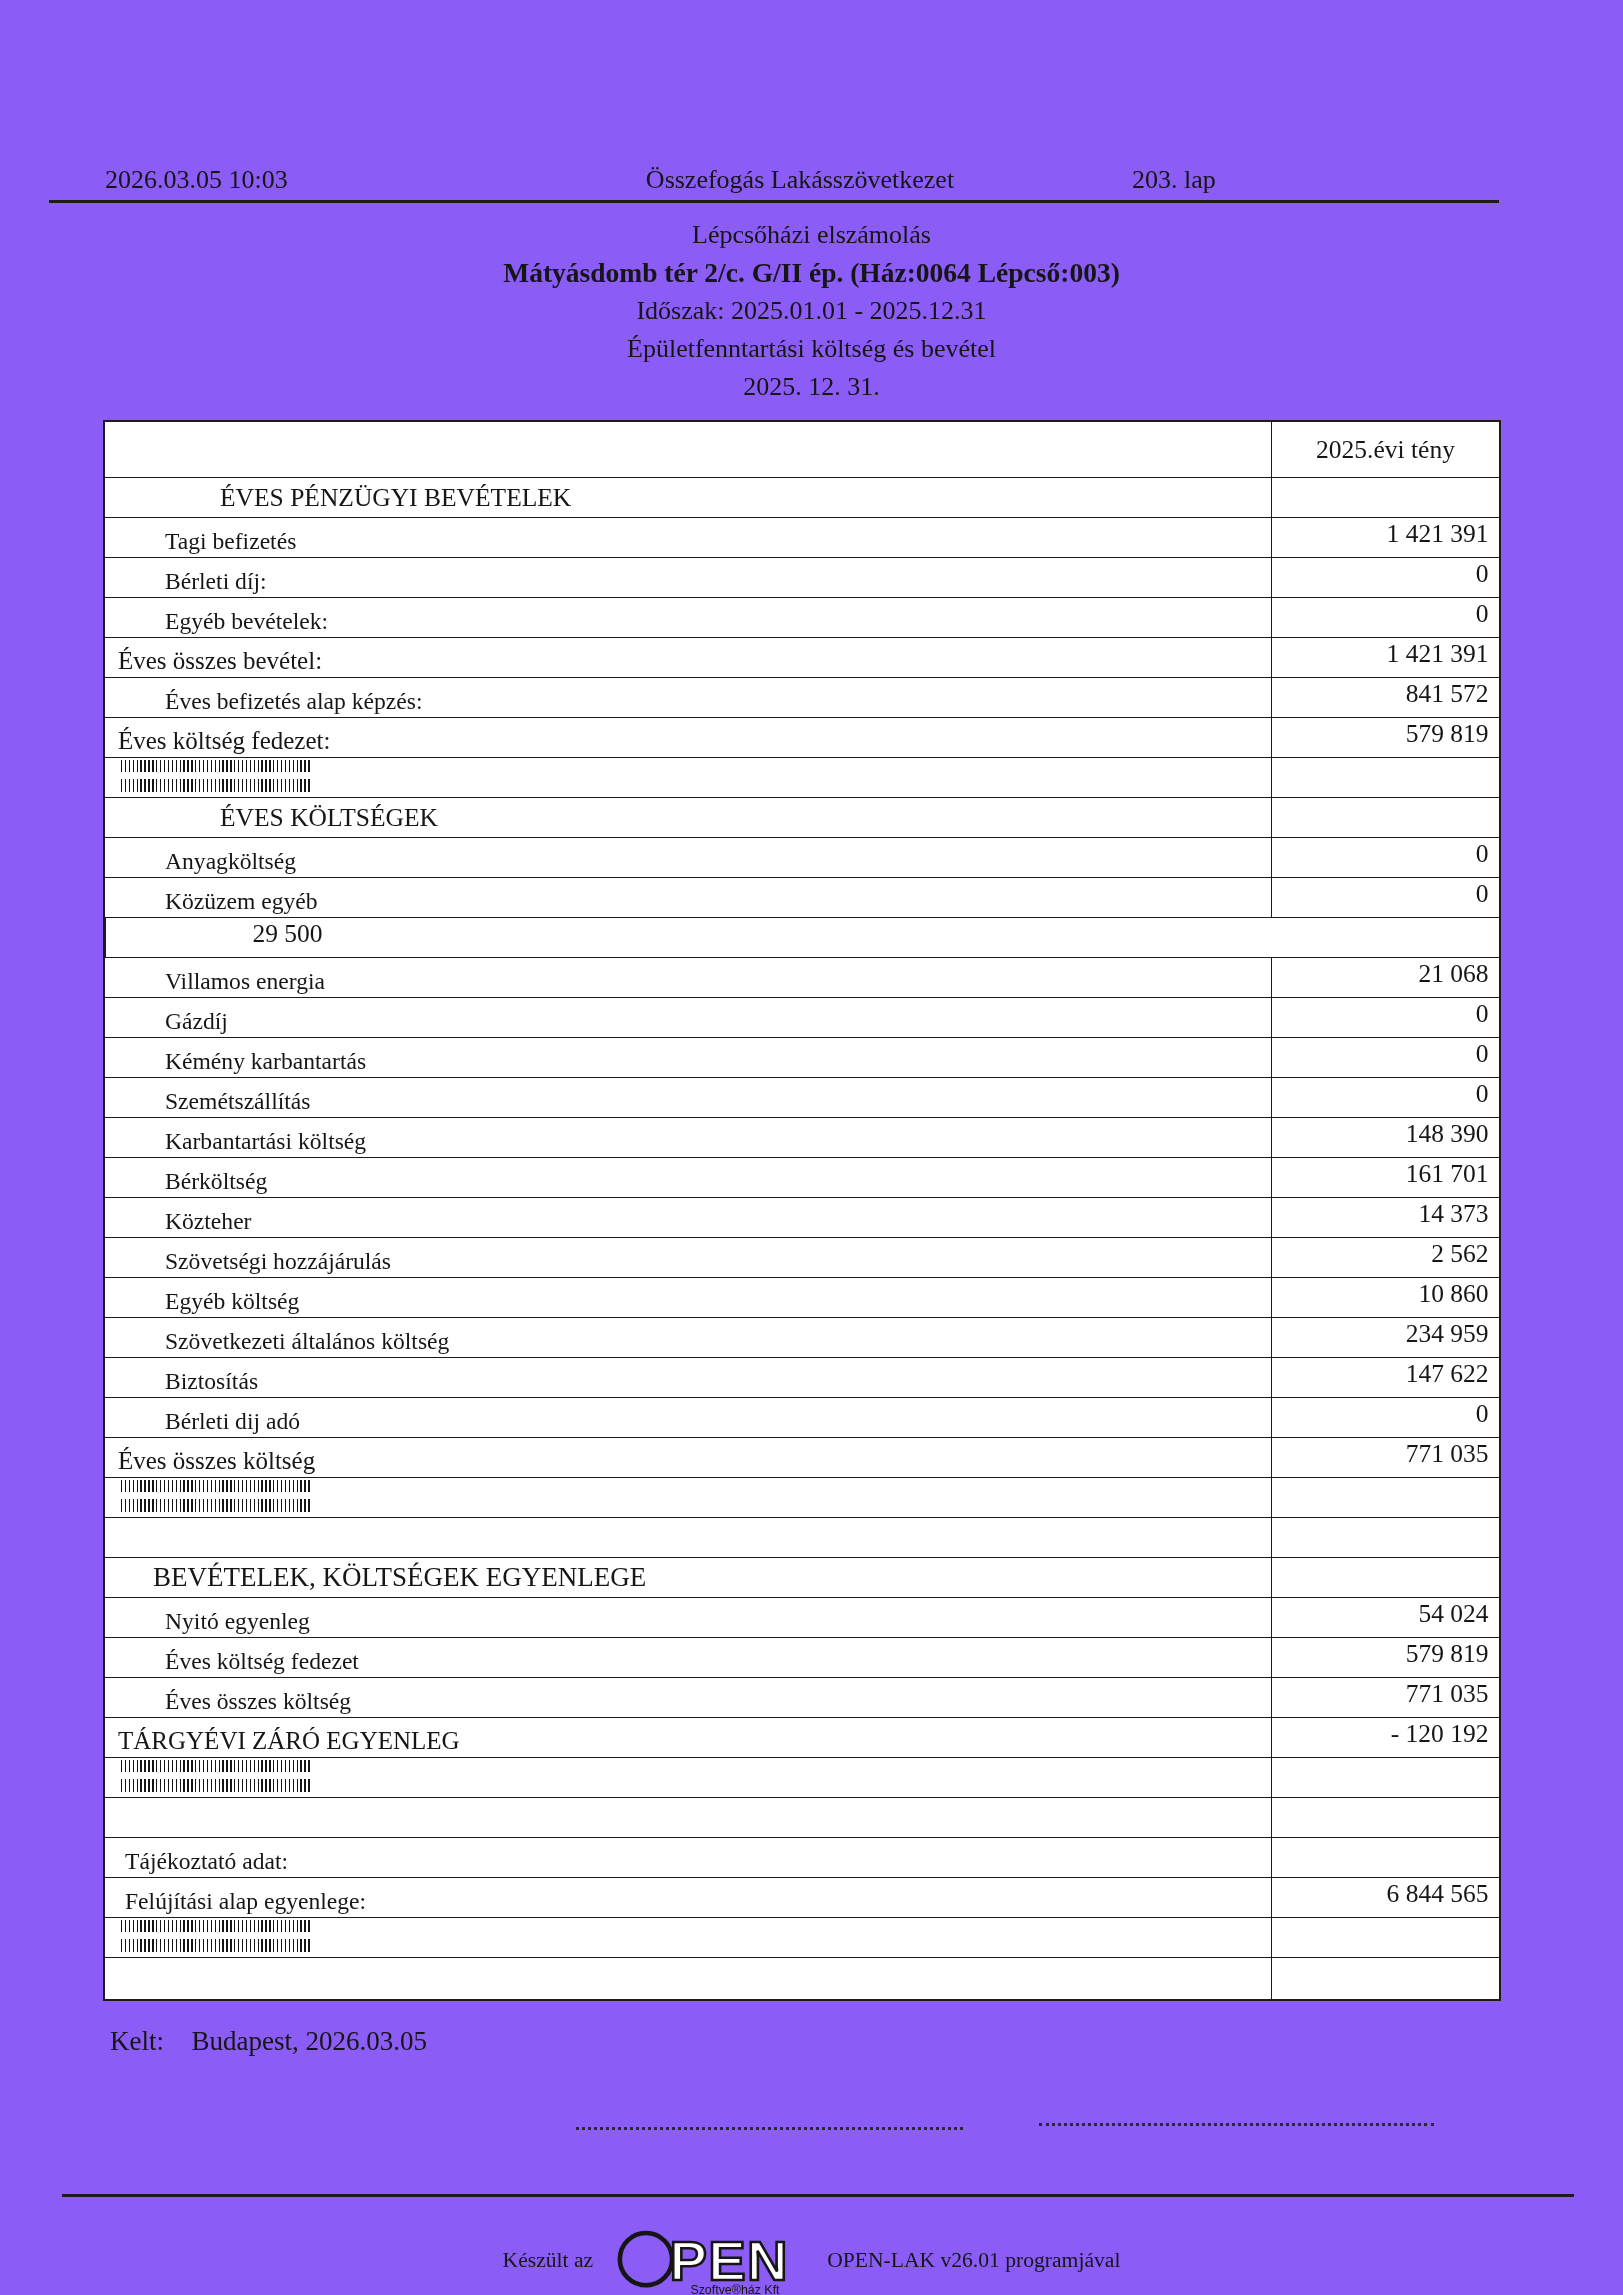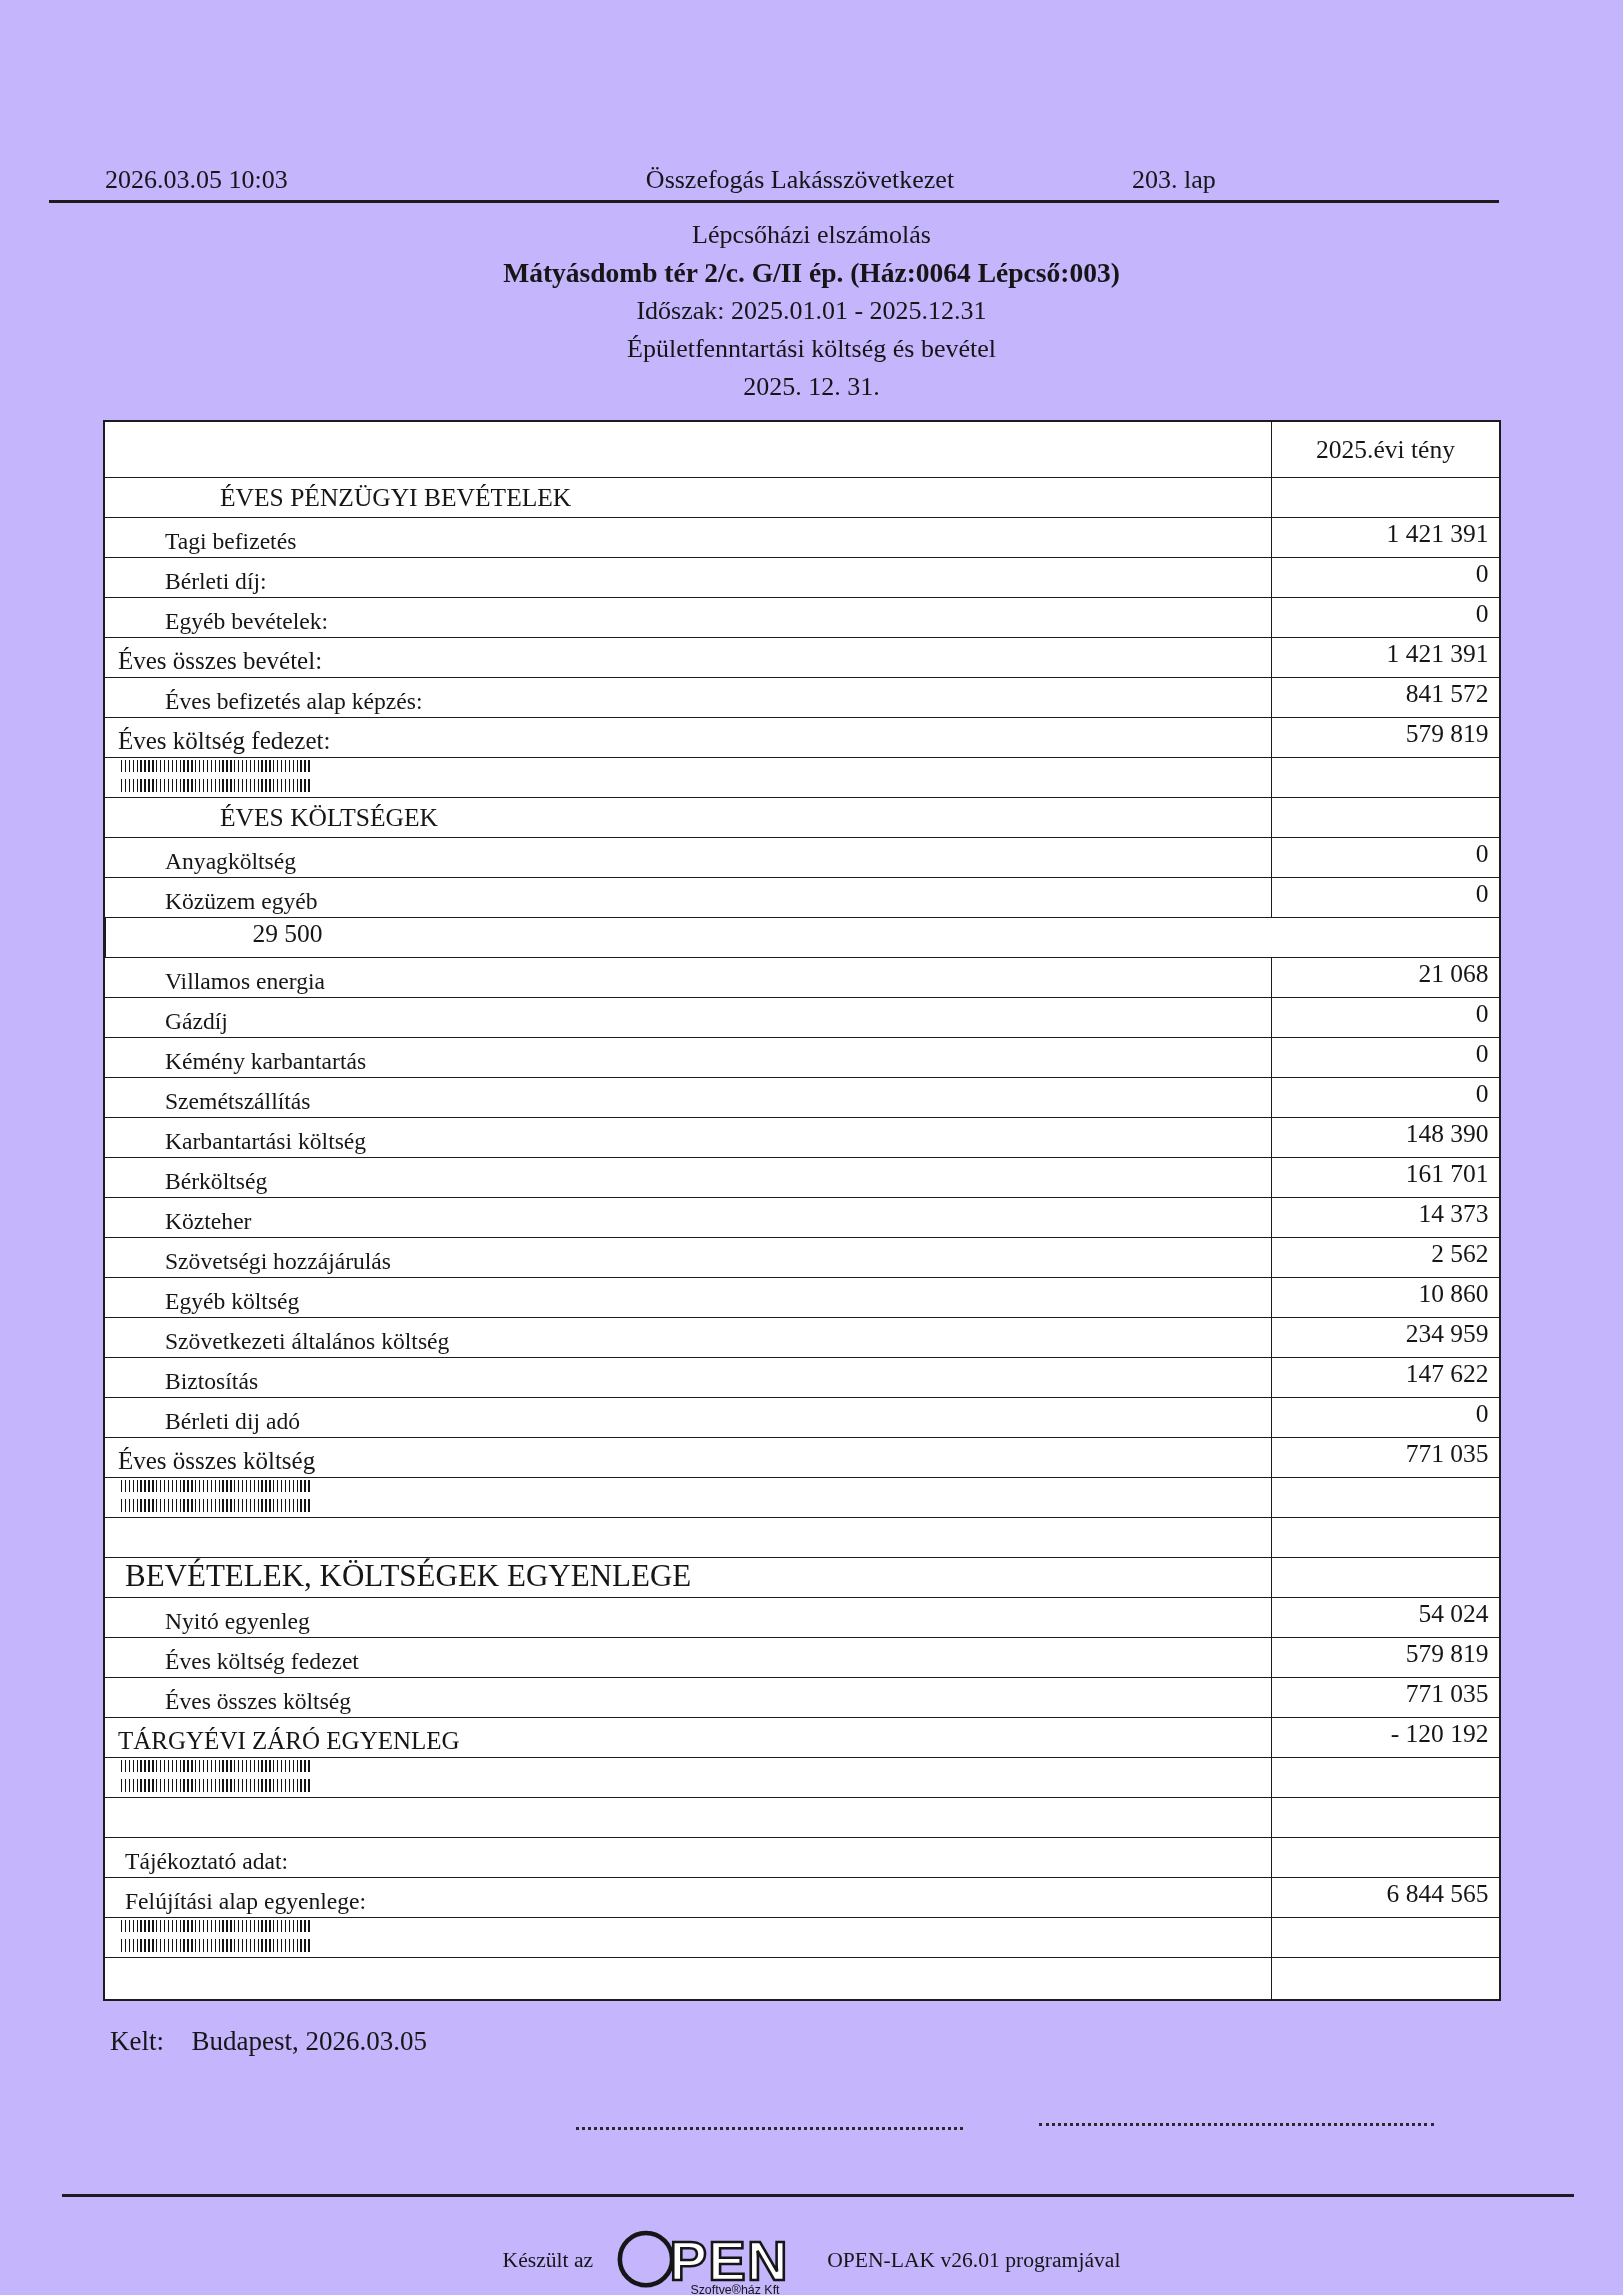--- a/index.html
+++ b/index.html
@@ -1,19 +1,19 @@
 <!DOCTYPE html>
 <html lang="hu" style="font-size:10.5px"><head>
 <meta charset="utf-8">
 <style>
   html,body{margin:0;padding:0;background:#e8e8e8;}
   .page{
     position:relative;
     width:1623px;height:2295px;
-    background:#c4b5fd;
+    background:#8b5cf6;
     font-family:"Liberation Serif","DejaVu Serif",serif;
     color:#161616;
     overflow:hidden;
   }
   
   .hdr{
     position:absolute;left:49px;top:165px;width:1450px;
     display:flex;align-items:flex-end;
     border-bottom:3.3px solid #1c1c1c;
     padding-bottom:5.2px;
@@ -44,21 +44,21 @@
     width:228px;flex:none;border-left:1.3px solid #1c1c1c;
     text-align:right;font-size:25.5px;line-height:1;
     padding:3.3px 10.5px 0 0;box-sizing:border-box;
   }
   .t-colheader{height:56px;}
   .t-colheader .val{
     display:flex;align-items:center;justify-content:center;
     padding:0;font-size:25.5px;
   }
   .t-section .lbl{padding-left:115px;font-size:25.5px;padding-bottom:6.5px;}
-  .t-section2 .lbl{padding-left:20px;font-size:31px;padding-bottom:6.5px;}
+  .t-section2 .lbl{padding-left:48px;font-size:27px;padding-bottom:6.5px;}
   .t-item .lbl{padding-left:60px;}
   .t-total .lbl{padding-left:13px;font-size:25px;}
   .t-info .lbl{padding-left:20px;}
   .t-filler{height:41px;}
   .bars{
     display:flex;flex-direction:column;justify-content:center;
     gap:7.2px;padding-left:15.7px;height:100%;box-sizing:border-box;
   }
   .bar{
     width:191px;height:12.4px;

